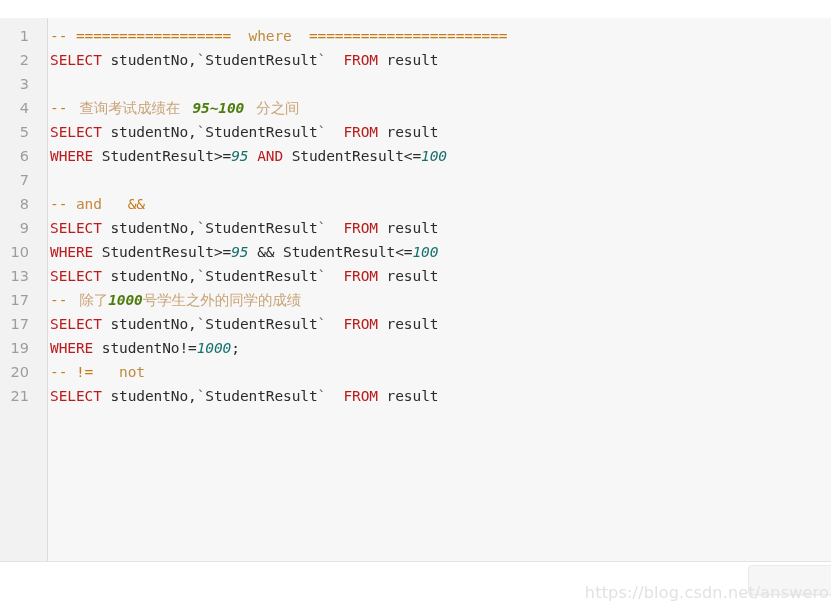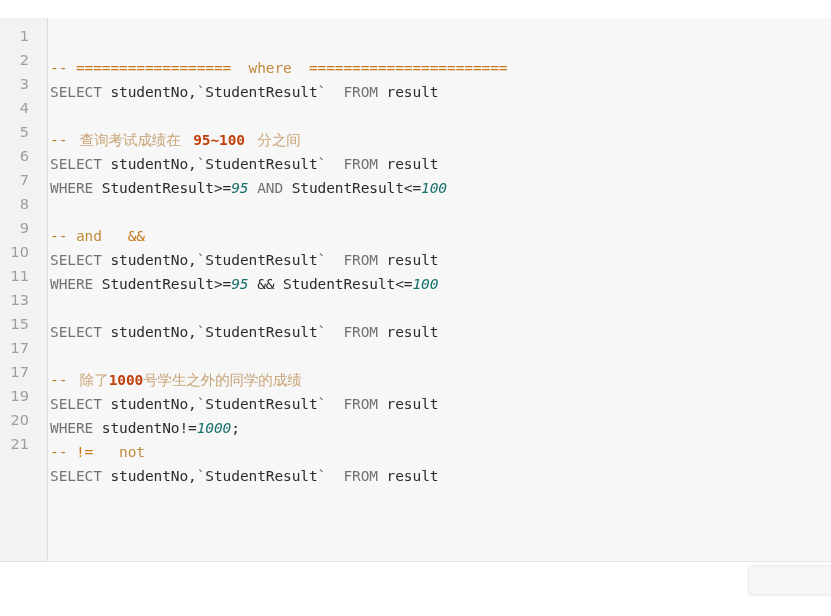--- a/index.html
+++ b/index.html
@@ -80,32 +80,31 @@
 
   .code {
     flex: 1 1 auto;
     padding-left: 12px;
     font-size: 14.5px;
     line-height: 24px;
     height: 24px;
     color: #2b2b2b;
     font-family: "DejaVu Sans Mono", "Liberation Mono", monospace;
     letter-spacing: -0.1px;
-    margin-top: 32px;
   }
 
   
-  .kw       { color: #737373; }
+  .kw       { color: #b91c1c; }
   .ident    { color: #2b2b2b; }
   .num      { color: #17706e; font-style: italic; }
   .tick     { color: #555555; }
   .cmt      { color: #c08b3e; }
   .cmt-dash { color: #c87a19; }
-  .cmt-em   { color: #c2410c; font-weight: bold; }
-  .cmt-cjk  { color: #c9a477; font-family: Liberation Sans, sans-serif; }
+  .cmt-em   { color: #4d7c0f; font-weight: bold; font-style: italic; }
+  .cmt-cjk  { color: #c9a477; font-family: Liberation Serif, serif; }
 
   
   .caret {
     display: inline-block;
     width: 0px;
     border-left: 1px solid #333;
     height: 19px;
     margin: 0 -1px 0 0;
     vertical-align: -4px;
   }
@@ -157,29 +156,28 @@
         <div class="line"><div class="gutter">1</div><div class="code"><span class="cmt-dash">-- </span><span class="cmt-dash">==================</span><span class="cmt">  </span><span class="cmt">where</span><span class="cmt">  </span><span class="cmt-dash">=======================</span></div></div>
         <div class="line"><div class="gutter">2</div><div class="code"><span class="kw">SELECT</span><span class="ident"> studentNo,</span><span class="tick">`</span><span class="ident">StudentResult</span><span class="tick">`</span><span class="ident">  </span><span class="kw">FROM</span><span class="ident"> result</span></div></div>
         <div class="line"><div class="gutter">3</div><div class="code"></div></div>
         <div class="line"><div class="gutter">4</div><div class="code"><span class="cmt-dash">-- </span><span class="cmt-cjk"> 查询考试成绩在 </span><span class="cmt-em"> 95~100 </span><span class="cmt-cjk"> 分之间</span></div></div>
         <div class="line"><div class="gutter">5</div><div class="code"><span class="kw">SELECT</span><span class="ident"> studentNo,</span><span class="tick">`</span><span class="ident">StudentResult</span><span class="tick">`</span><span class="ident">  </span><span class="kw">FROM</span><span class="ident"> result</span></div></div>
         <div class="line"><div class="gutter">6</div><div class="code"><span class="kw">WHERE</span><span class="ident"> StudentResult&gt;=</span><span class="num">95</span><span class="ident"> </span><span class="kw">AND</span><span class="ident"> StudentResult&lt;=</span><span class="num">100</span></div></div>
         <div class="line"><div class="gutter">7</div><div class="code"></div></div>
         <div class="line"><div class="gutter">8</div><div class="code"><span class="cmt-dash">-- </span><span class="cmt">and</span><span class="cmt">   </span><span class="cmt-dash">&amp;&amp;</span></div></div>
         <div class="line"><div class="gutter">9</div><div class="code"><span class="kw">SELECT</span><span class="ident"> studentNo,</span><span class="tick">`</span><span class="ident">StudentResult</span><span class="tick">`</span><span class="ident">  </span><span class="kw">FROM</span><span class="ident"> result</span></div></div>
         <div class="line"><div class="gutter">10</div><div class="code"><span class="kw">WHERE</span><span class="ident"> StudentResult&gt;=</span><span class="num">95</span><span class="ident"> &amp;&amp; StudentResult&lt;=</span><span class="num">100</span></div></div>
-        <div class="line"><div class="gutter">11</div><div class="code"></div></div>
         <div class="line"><div class="gutter">13</div><div class="code"><span class="kw">SELECT</span><span class="ident"> studentNo,</span><span class="tick">`</span><span class="ident">StudentResult</span><span class="tick">`</span><span class="ident">  </span><span class="kw">FROM</span><span class="ident"> result</span></div></div>
-        <div class="line"><div class="gutter">15</div><div class="code"></div></div>
         <div class="line"><div class="gutter">17</div><div class="code"><span class="cmt-dash">-- </span><span class="cmt-cjk"> 除了</span><span class="cmt-em">1000</span><span class="cmt-cjk">号学生之外的同学的成绩</span></div></div>
         <div class="line"><div class="gutter">17</div><div class="code"><span class="kw">SELECT</span><span class="ident"> studentNo,</span><span class="tick">`</span><span class="ident">StudentResult</span><span class="tick">`</span><span class="ident">  </span><span class="kw">FROM</span><span class="ident"> result</span></div></div>
         <div class="line"><div class="gutter">19</div><div class="code"><span class="kw">WHERE</span><span class="ident"> studentNo!=</span><span class="num">1000</span><span class="ident">;</span></div></div>
         <div class="line"><div class="gutter">20</div><div class="code"><span class="cmt-dash">-- </span><span class="cmt-dash">!=</span><span class="cmt">   </span><span class="cmt">not</span></div></div>
         <div class="line"><div class="gutter">21</div><div class="code"><span class="kw">SELECT</span><span class="ident"> studentNo,</span><span class="tick">`</span><span class="ident">StudentResult</span><span class="tick">`</span><span class="ident">  </span><span class="kw">FROM</span><span class="ident"> result</span></div></div>
       </div>
   </div>
 
   <div class="editor-bottom-edge"></div>
 
   <div class="status-chip"></div>
 
+  <div class="watermark">https://blog.csdn.net/answero</div>
 
 </div>
 
 </body></html>

